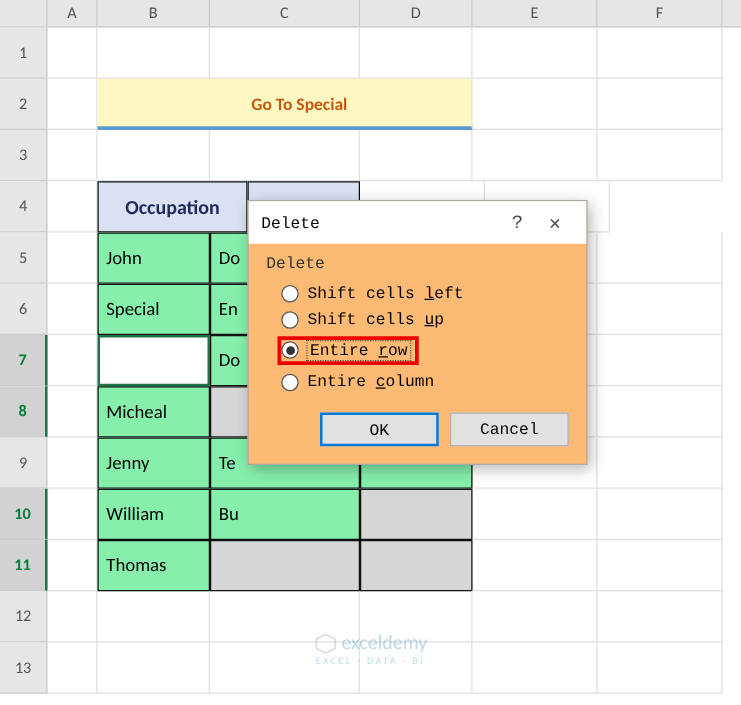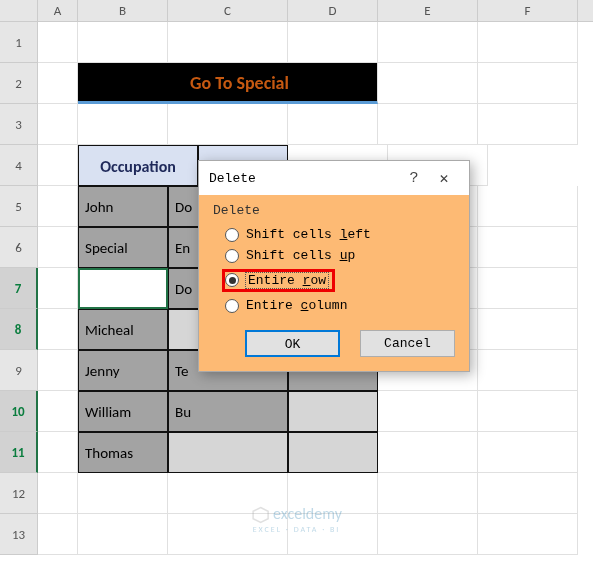--- a/index.html
+++ b/index.html
@@ -63,39 +63,39 @@
       overflow: hidden;
       white-space: nowrap;
     }
     .cA { width: 40px; }
     .cB { width: 90px; }
     .cC { width: 120px; }
     .cD { width: 90px; }
     .cE { width: 100px; }
     .cF { width: 100px; }
     .title-cell {
-      background: #000000;
+      background: #fef9c3;
       color: #c65911;
       font-weight: bold;
-      font-size: 18px;
+      font-size: 14px;
       text-align: center;
       border-bottom: 3px solid #5b9bd5;
       padding-left: 30px;
     }
     .hdr-cell {
       background: #d9e1f2;
       font-weight: bold;
       font-size: 16px;
       text-align: center;
       border: 1px solid #111;
       color: #1f295a;
     }
     .data-cell {
       border: 1px solid #111;
-      background: #a3a3a3;
+      background: #86efac;
       font-size: 15px;
     }
     .sel-cell {
       background: #d6d6d6;
     }
     .active-cell {
       border: 2px solid #217346 !important;
       background: #fff;
     }
     .dialog {
@@ -153,21 +153,21 @@
       display: inline-flex;
       align-items: flex-start;
       gap: 7px;
     }
     .focus-dots {
       outline: 1px dotted #555;
       padding: 0 2px;
     }
     .dlg-buttons {
       display: flex;
-      gap: 20px;
+      gap: 9px;
       justify-content: flex-end;
       margin-top: 14px;
     }
     .dlg-btn {
       width: 95px;
       height: 27px;
       background: #e1e1e1;
       border: 1px solid #adadad;
       text-align: center;
       line-height: 25px;

